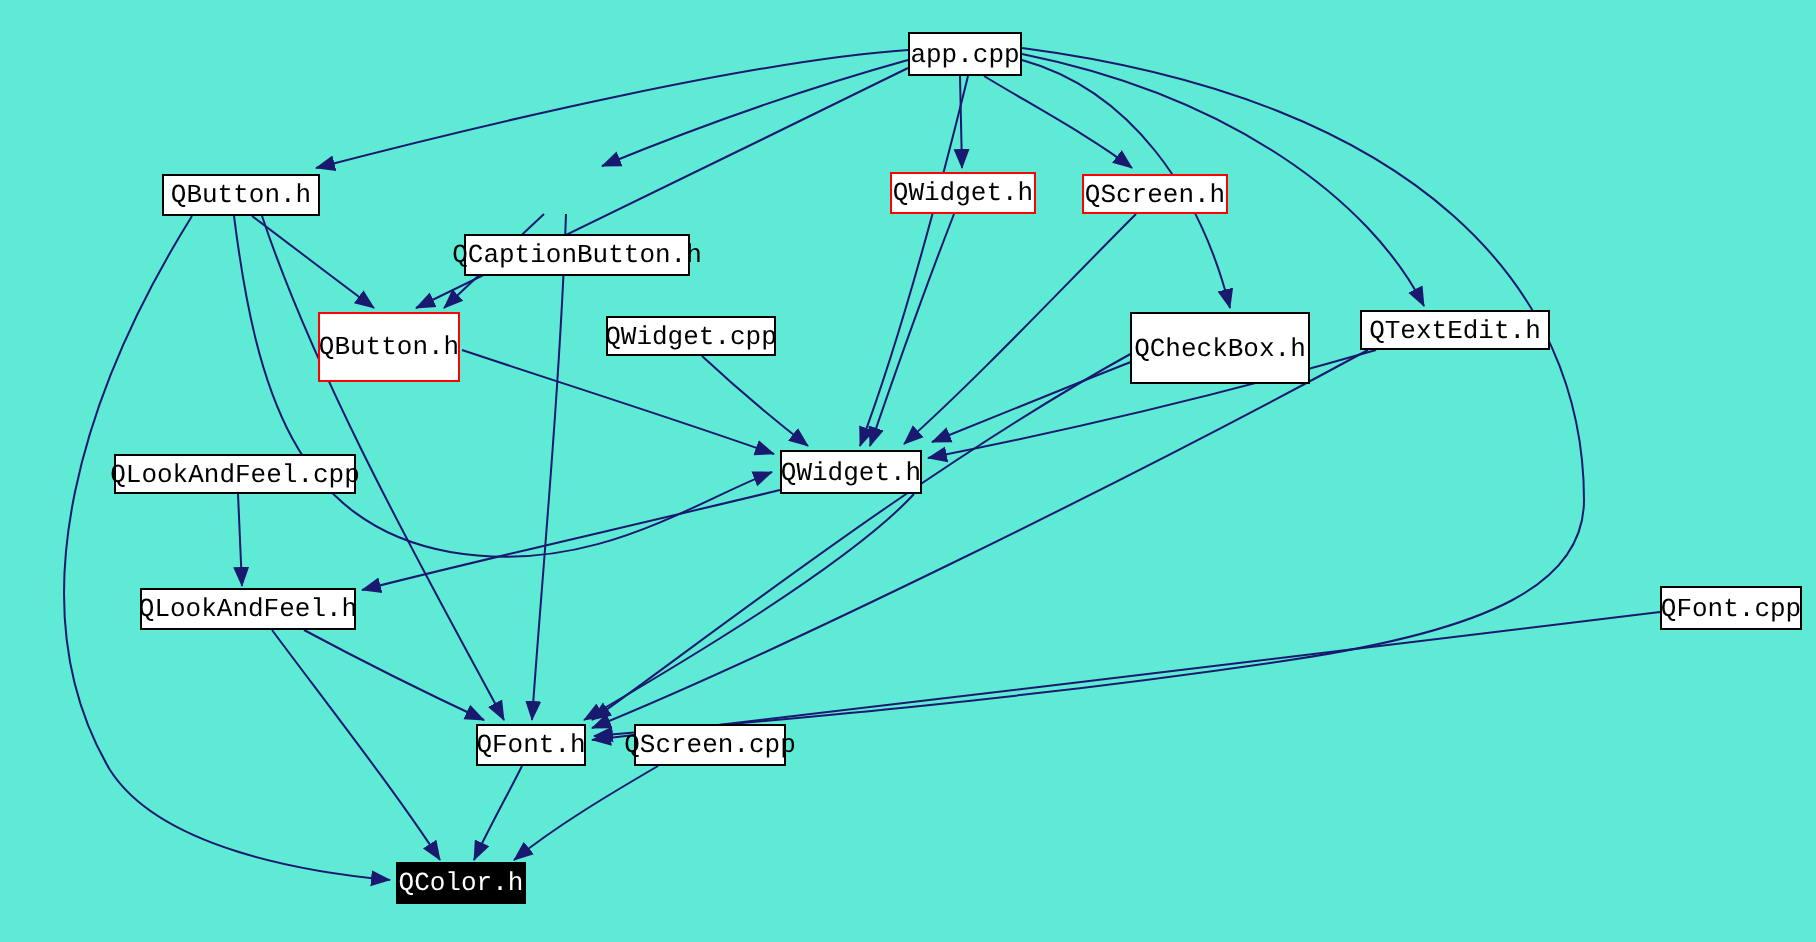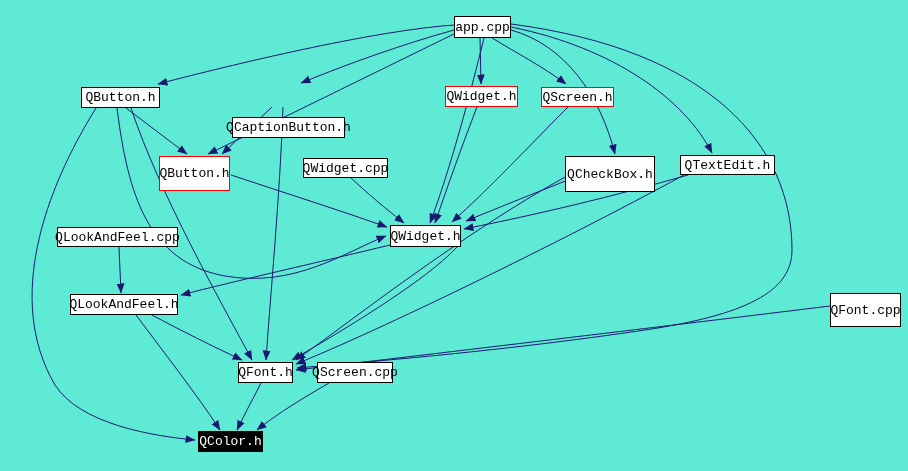--- a/index.html
+++ b/index.html
@@ -78,16 +78,16 @@
       <div class="node truncated" style="left: 541px; top: 87px; width: 73px; height: 20px;">QScreen.h</div>
       <div class="node truncated" style="left: 159px; top: 156px; width: 71px; height: 35px;">QButton.h</div>
       <div class="node" style="left: 303px; top: 158px; width: 85px; height: 20px;">QWidget.cpp</div>
       <div class="node" style="left: 565px; top: 156px; width: 90px; height: 36px;">QCheckBox.h</div>
       <div class="node" style="left: 680px; top: 155px; width: 95px; height: 20px;">QTextEdit.h</div>
       <div class="node" style="left: 390px; top: 225px; width: 71px; height: 22px;">QWidget.h</div>
       <div class="node" style="left: 57px; top: 227px; width: 121px; height: 20px;">QLookAndFeel.cpp</div>
       <div class="node" style="left: 70px; top: 294px; width: 108px; height: 21px;">QLookAndFeel.h</div>
       <div class="node" style="left: 238px; top: 362px; width: 55px; height: 21px;">QFont.h</div>
       <div class="node" style="left: 317px; top: 362px; width: 76px; height: 21px;">QScreen.cpp</div>
-      <div class="node" style="left: 830px; top: 293px; width: 71px; height: 34px;">QFont.cpp</div>
+      <div class="node" style="left: 830px; top: 293px; width: 71px; height: 22px;">QFont.cpp</div>
       <div class="node focus" style="left: 198px; top: 431px; width: 65px; height: 21px; text-align: right;">QColor.h</div>
     </div>
 </div>
 
 </body></html>

